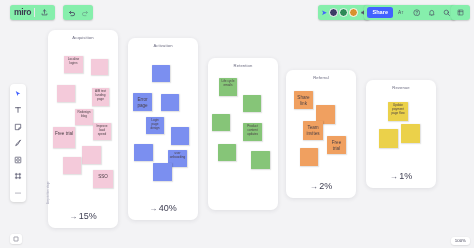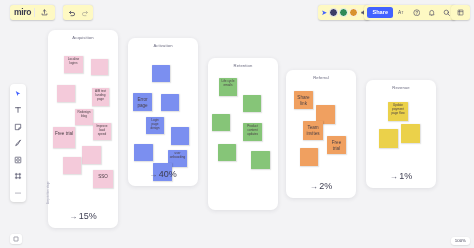--- a/index.html
+++ b/index.html
@@ -8,21 +8,21 @@
     overflow: hidden;
     font-family: "Liberation Sans", sans-serif;
     background: #f2f2f4;
   }
   #app { position: relative; width: 474px; height: 248px; background: #f3f3f5; }
 
   
   .topbar { position: absolute; top: 0; left: 0; width: 474px; height: 24px; }
   .tb-group {
     position: absolute; top: 5px; height: 15px;
-    background: #fef9c3; border-radius: 3px;
+    background: #86efac; border-radius: 3px;
     box-shadow: 0 0.5px 1.5px rgba(0,0,0,0.17);
     display: flex; align-items: center;
   }
   #grp-logo { left: 10px; padding: 0 4px; }
   .logo-text {
     font-size: 8.5px; font-weight: 700; color: #3b3b4f;
     letter-spacing: -0.3px; line-height: 1;
   }
   .tb-div { width: 1px; height: 9px; background: #e6e6ea; margin: 0 3px; }
   .tb-btn {
@@ -246,21 +246,21 @@
         <div class="note" style="left: 44px; top: 58px; width: 17px; height: 18px; background: rgb(244, 202, 218);">A/B test landing page</div>
         <div class="note" style="left: 27px; top: 79px; width: 18px; height: 16px; background: rgb(244, 202, 218);">Redesign blog</div>
         <div class="note" style="left: 45px; top: 93px; width: 18px; height: 17px; background: rgb(244, 202, 218);">Improve load speed</div>
         <div class="note lg" style="left: 5px; top: 97px; width: 22px; height: 21px; background: rgb(244, 202, 218);">Free trial</div>
         <div class="note" style="left: 34px; top: 116px; width: 19px; height: 18px; background: rgb(244, 202, 218);"></div>
         <div class="note" style="left: 15px; top: 127px; width: 18px; height: 17px; background: rgb(244, 202, 218);"></div>
         <div class="note lg" style="left: 45px; top: 140px; width: 20px; height: 18px; background: rgb(244, 202, 218);">SSO</div>
         <div class="frame-pct"><span class="arw">→</span><span>15%</span></div>
         <div class="side-label">Acquisition stage</div>
       </div>
-      <div class="frame" style="left: 128px; top: 38px; width: 70px; height: 148px;">
+      <div class="frame" style="left: 128px; top: 38px; width: 70px; height: 182px;">
         <div class="frame-title">Activation</div>
         <div class="note" style="left: 24px; top: 27px; width: 18px; height: 17px; background: rgb(123, 143, 240);"></div>
         <div class="note lg" style="left: 5px; top: 55px; width: 19px; height: 18px; background: rgb(123, 143, 240);">Error page</div>
         <div class="note" style="left: 33px; top: 56px; width: 18px; height: 17px; background: rgb(123, 143, 240);"></div>
         <div class="note" style="left: 18px; top: 79px; width: 18px; height: 17px; background: rgb(123, 143, 240);">Login page design</div>
         <div class="note" style="left: 43px; top: 89px; width: 18px; height: 18px; background: rgb(123, 143, 240);"></div>
         <div class="note" style="left: 6px; top: 106px; width: 19px; height: 17px; background: rgb(123, 143, 240);"></div>
         <div class="note" style="left: 40px; top: 112px; width: 19px; height: 17px; background: rgb(123, 143, 240);">user onboarding</div>
         <div class="note" style="left: 25px; top: 125px; width: 19px; height: 18px; background: rgb(123, 143, 240);"></div>
         <div class="frame-pct"><span class="arw">→</span><span>40%</span></div>

